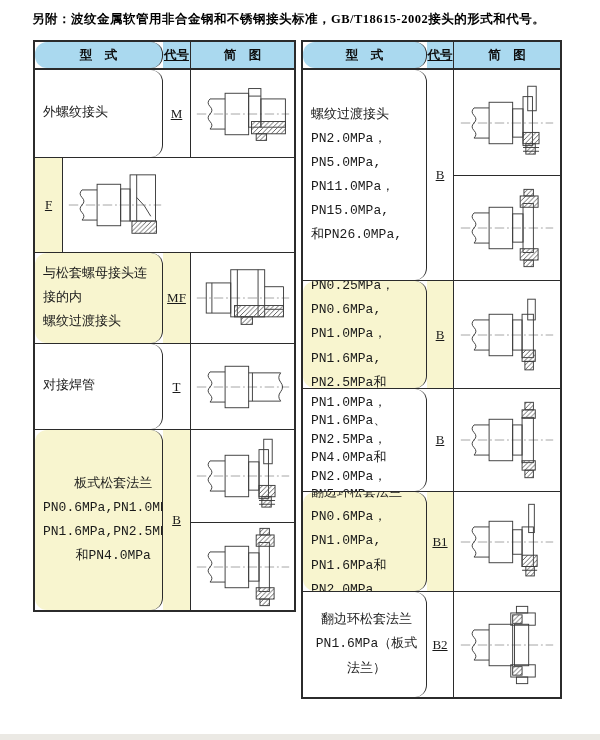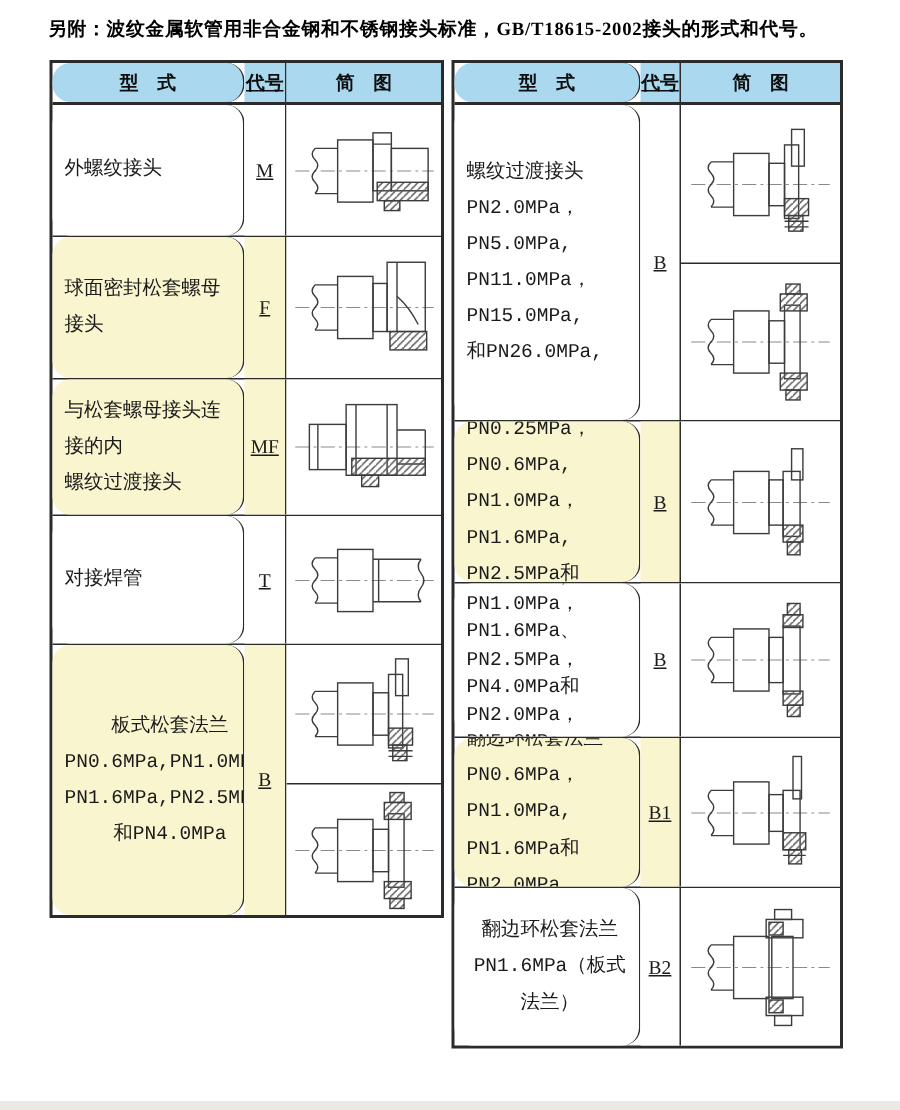--- a/index.html
+++ b/index.html
@@ -107,23 +107,20 @@
           <rect x="58" y="15" width="13" height="41"></rect>
           <line x1="58" y1="23" x2="71" y2="23"></line>
           <rect x="71" y="26" width="26" height="30"></rect>
           <rect class="hp" x="61" y="50" width="36" height="13"></rect>
           <rect class="hp" x="66" y="63" width="11" height="7"></rect>
         </svg>
       </div>
     </div>
 
     <div class="row hl" style="height:95px">
-      <div class="cell type">
-        <span class="lbl">球面密封松套螺母接头</span>
-      </div>
       <div class="cell code">F</div>
       <div class="cell diag">
         <svg class="dg" width="98" height="80" viewBox="0 0 104 84">
           <line class="cl" x1="3" y1="42" x2="101" y2="42"></line>
           <use href="#hose"></use>
           <rect x="58" y="25" width="10" height="34"></rect>
           <rect x="68" y="10" width="27" height="49"></rect>
           <line x1="75" y1="10" x2="75" y2="59"></line>
           <path d="M75,34 q9,8 15,20"></path>
           <rect class="hp" x="70" y="59" width="26" height="13"></rect>

